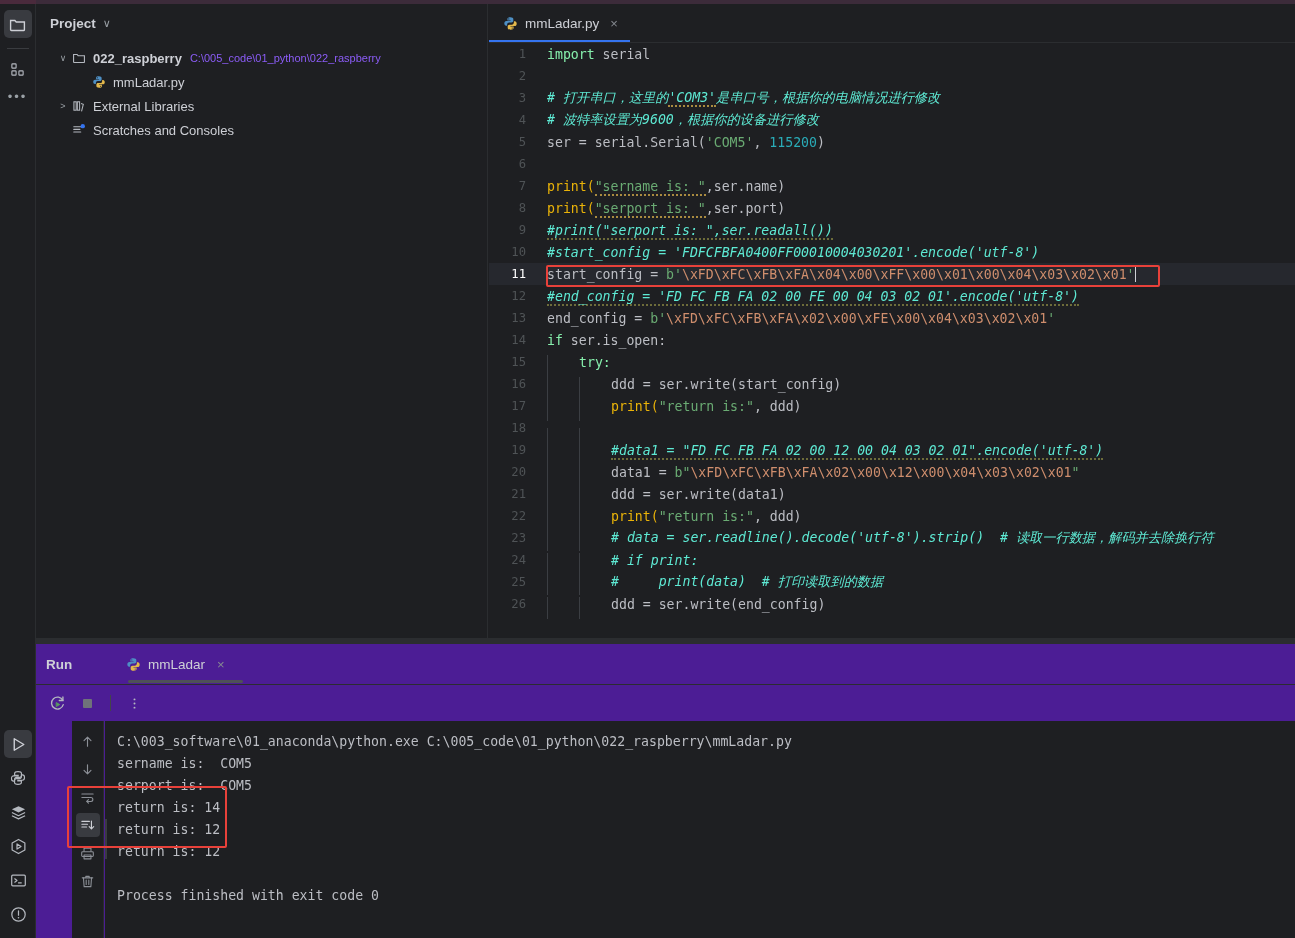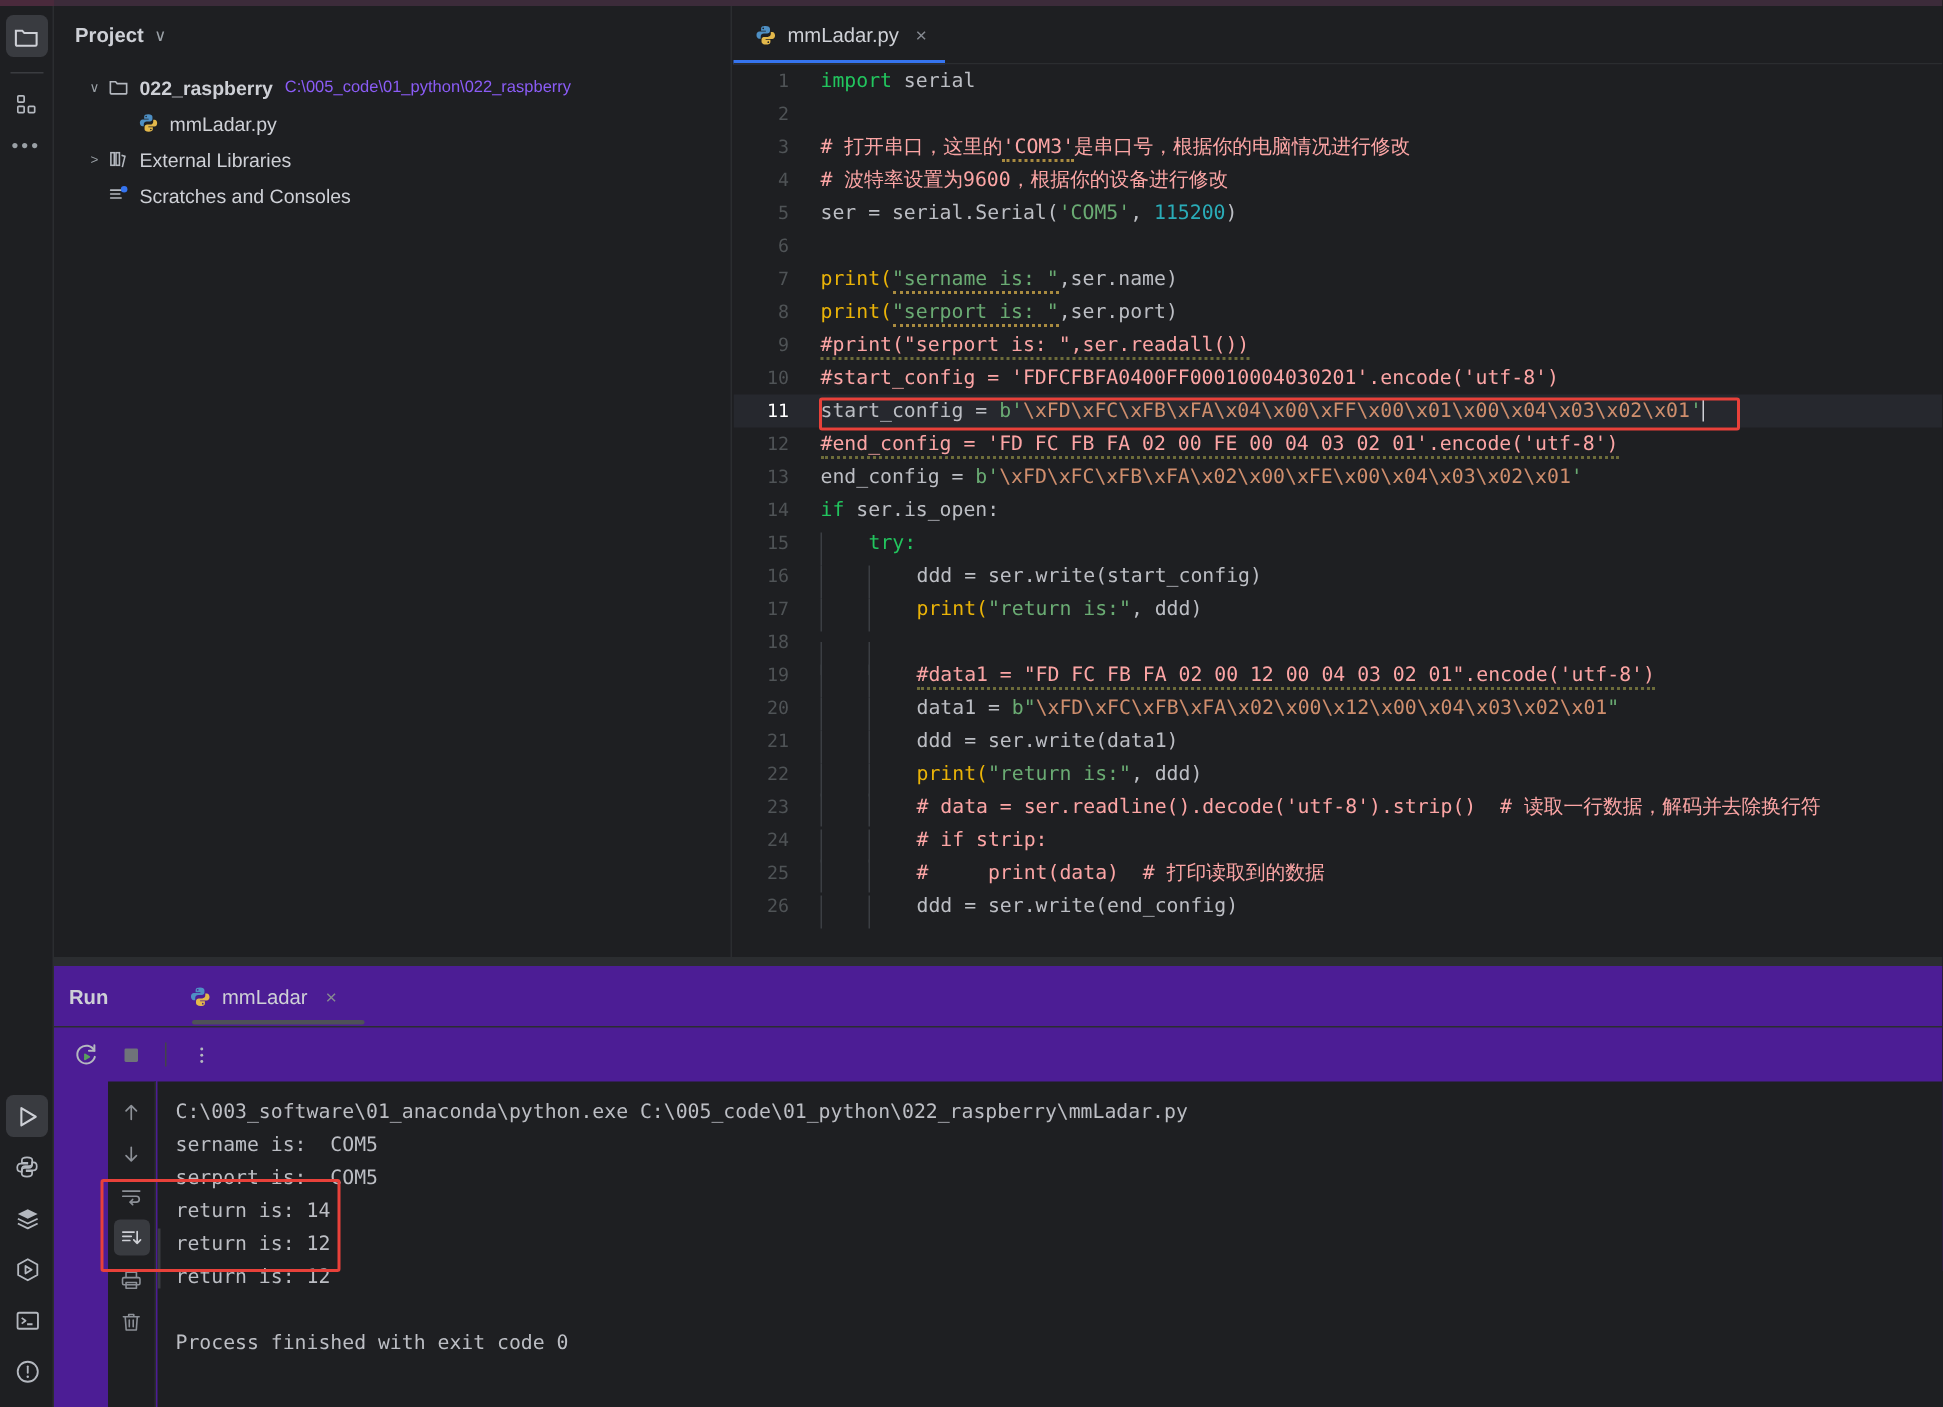--- a/index.html
+++ b/index.html
@@ -70,25 +70,25 @@
     color:#4f5356; font-size:12.2px; font-family:"DejaVu Sans Mono", monospace;
   }
   .code-line.cur .gutter { color:#ffffff; }
   .code-line.cur { background:#26282e; }
   .codetext { padding-left:12px; position:relative; }
   .indent-guide {
     position:absolute; top:0; width:1px; height:22px; background:#3b3e43;
   }
 
   
-  .kw   { color:#22c55e; }
+  .kw   { color:#86efac; }
   .fn   { color:#eab308; }
   .str  { color:#6aab73; }
   .num  { color:#2aacb8; }
-  .cmt  { color:#fca5a5; }
+  .cmt  { color:#5eead4;font-style:italic; }
   .pln  { color:#bcbec4; }
   .esc  { color:#cf8e6d; }
   .bpfx { color:#6aab73; }
   .squig { border-bottom:2px dotted #a98b40; padding-bottom:0px; }
   .squig-w { border-bottom:2px dotted #6d6c3a; }
   .caret { display:inline-block; width:1px; height:15px; background:#ced0d6; vertical-align:-3px; }
 
   .hl-box-code {
     position:absolute; left:546px; top:265px; width:614px; height:22px;
     border:2px solid #e8413a; border-radius:2px; pointer-events:none;
@@ -401,21 +401,21 @@
         <span class="codetext"><span class="indent-guide" style="left:12px"></span><span class="indent-guide" style="left:44px"></span><span class="fn" style="margin-left:64px">print(</span><span class="str">"return is:"</span><span class="pln">, ddd)</span></span>
       </div>
 
       <div class="code-line">
         <span class="gutter">23</span>
         <span class="codetext"><span class="indent-guide" style="left:12px"></span><span class="indent-guide" style="left:44px"></span><span class="cmt" style="margin-left:64px"># data = ser.readline().decode('utf-8').strip()</span><span class="cmt">  # 读取一行数据，解码并去除换行符</span></span>
       </div>
 
       <div class="code-line">
         <span class="gutter">24</span>
-        <span class="codetext"><span class="indent-guide" style="left:12px"></span><span class="indent-guide" style="left:44px"></span><span class="cmt" style="margin-left:64px"># if strip:</span></span>
+        <span class="codetext"><span class="indent-guide" style="left:12px"></span><span class="indent-guide" style="left:44px"></span><span class="cmt" style="margin-left:64px"># if print:</span></span>
       </div>
 
       <div class="code-line">
         <span class="gutter">25</span>
         <span class="codetext"><span class="indent-guide" style="left:12px"></span><span class="indent-guide" style="left:44px"></span><span class="cmt" style="margin-left:64px">#     print(data)  # 打印读取到的数据</span></span>
       </div>
 
       <div class="code-line">
         <span class="gutter">26</span>
         <span class="codetext"><span class="indent-guide" style="left:12px"></span><span class="indent-guide" style="left:44px"></span><span class="pln" style="margin-left:64px">ddd = ser.write(end_config)</span></span>

